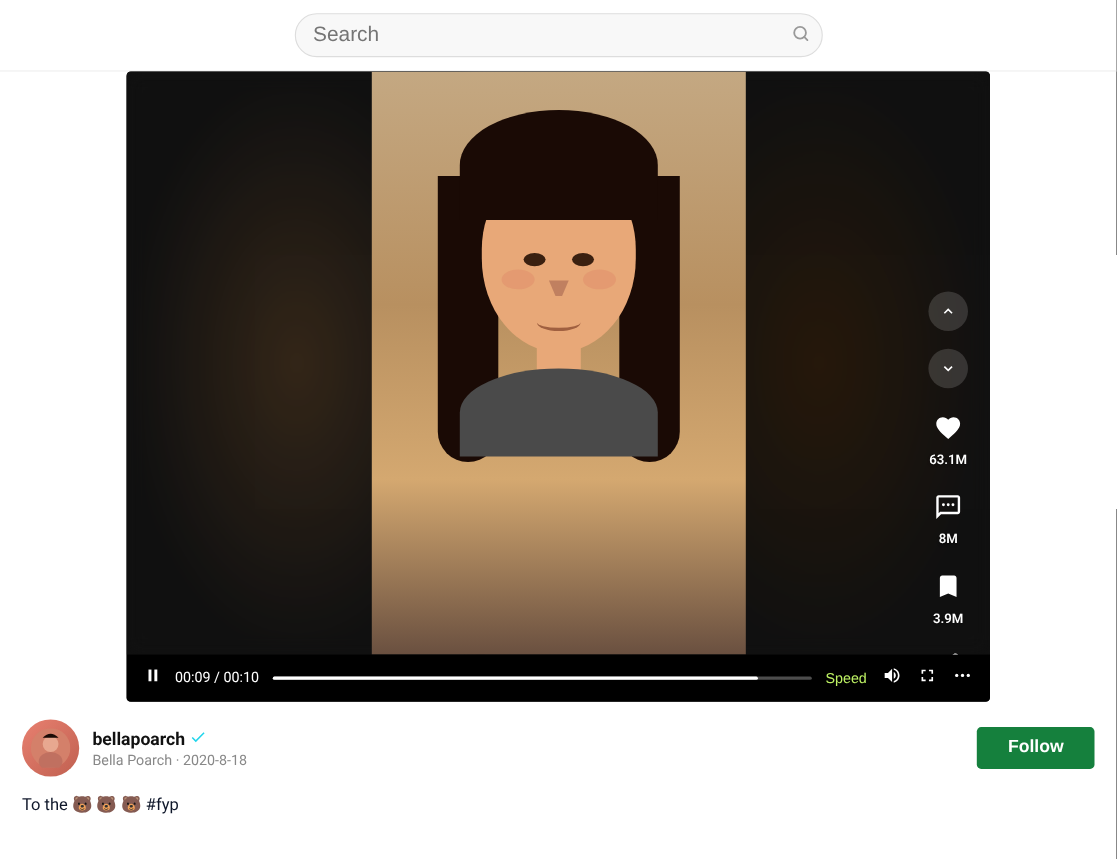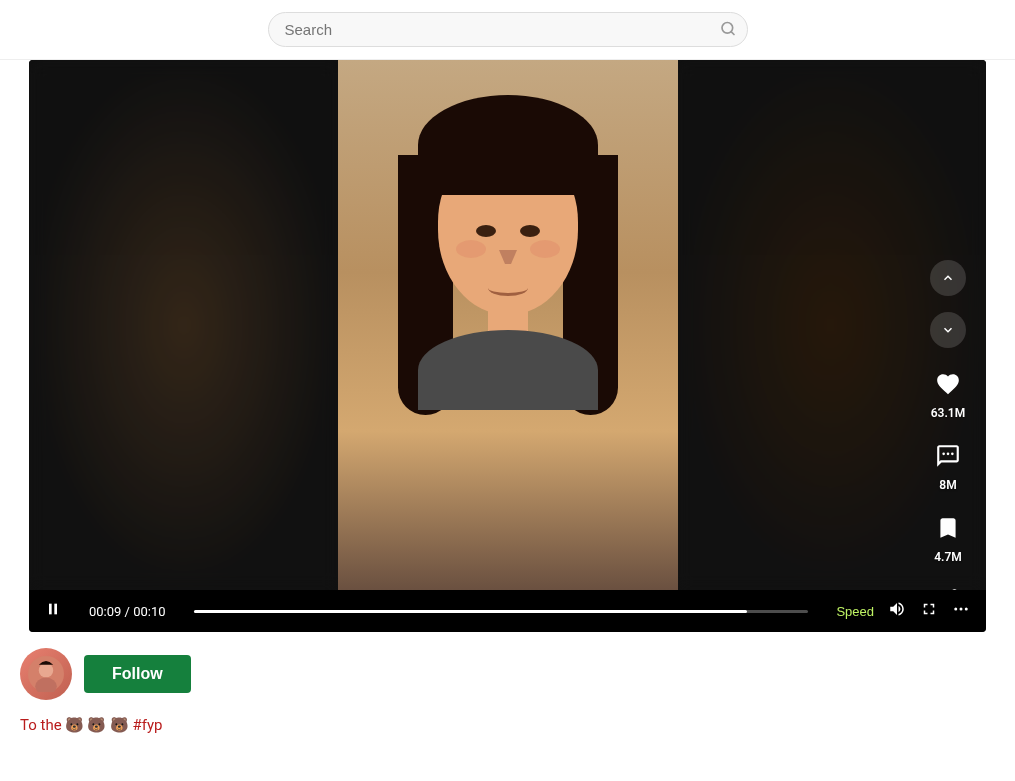--- a/index.html
+++ b/index.html
@@ -21,40 +21,40 @@
     }
     .search-container {
       position: relative;
       width: 480px;
     }
     .search-input {
       width: 100%;
       padding: 8px 40px 8px 16px;
       border: 1px solid #ddd;
       border-radius: 20px;
-      font-size: 15px;
+      font-size: 19px;
       color: #a21caf;
       background: #f8f8f8;
       outline: none;
     }
     .search-icon-btn {
       position: absolute;
       right: 12px;
       top: 50%;
       transform: translateY(-50%);
       background: none;
       border: none;
       cursor: pointer;
       color: #999;
     }
 
     
     .video-wrapper {
       position: relative;
-      width: 957px;
+      width: 785px;
       margin: 0 auto;
       background: #000;
       border-radius: 4px;
       overflow: hidden;
     }
 
     .video-area {
       position: relative;
       width: 100%;
       height: 530px;
@@ -290,21 +290,21 @@
       font-weight: 600;
       text-shadow: 0 1px 2px rgba(0,0,0,0.5);
     }
 
     
     .video-controls {
       background: rgba(0,0,0,0.75);
       padding: 10px 16px;
       display: flex;
       align-items: center;
-      gap: 28px;
+      gap: 12px;
       color: #fff;
     }
     .play-btn {
       background: none;
       border: none;
       color: #fff;
       font-size: 16px;
       cursor: pointer;
       padding: 0;
     }
@@ -397,21 +397,21 @@
       padding: 10px 28px;
       font-size: 16px;
       font-weight: 600;
       cursor: pointer;
     }
 
     
     .caption {
       padding: 0 20px 16px;
       font-size: 15px;
-      color: #b91c1c;
+      color: #0f172a;
     }
 
     
     .controls-middle {
       display: flex;
       align-items: center;
       flex: 1;
       gap: 10px;
     }
   </style>
@@ -491,21 +491,21 @@
         </button>
         <span class="action-count">8M</span>
       </div>
 
       <div class="action-item">
         <button class="action-icon-btn">
           <svg width="26" height="26" viewBox="0 0 24 24" fill="#fff" stroke="none">
             <path d="M17 3H7c-1.1 0-1.99.9-1.99 2L5 21l7-3 7 3V5c0-1.1-.9-2-2-2z"></path>
           </svg>
         </button>
-        <span class="action-count">4.7M</span>
+        <span class="action-count">3.9M</span>
       </div>
 
       <div class="action-item">
         <button class="action-icon-btn">
           <svg width="26" height="26" viewBox="0 0 24 24" fill="#fff" stroke="none">
             <path d="M18 16.08c-.76 0-1.44.3-1.96.77L8.91 12.7c.05-.23.09-.46.09-.7s-.04-.47-.09-.7l7.05-4.11c.54.5 1.25.81 2.04.81 1.66 0 3-1.34 3-3s-1.34-3-3-3-3 1.34-3 3c0 .24.04.47.09.7L8.04 9.81C7.5 9.31 6.79 9 6 9c-1.66 0-3 1.34-3 3s1.34 3 3 3c.79 0 1.5-.31 2.04-.81l7.12 4.16c-.05.21-.08.43-.08.65 0 1.61 1.31 2.92 2.92 2.92s2.92-1.31 2.92-2.92-1.31-2.92-2.92-2.92z"></path>
           </svg>
         </button>
 
       </div>
@@ -565,20 +565,35 @@
 
   <div class="avatar">
     <svg width="36" height="36" viewBox="0 0 50 50">
       <circle cx="25" cy="25" r="25" fill="#d4806a"></circle>
       <circle cx="25" cy="20" r="10" fill="#e8a890"></circle>
       <ellipse cx="25" cy="42" rx="15" ry="12" fill="#c07060"></ellipse>
       <path d="M15 12 Q25 2 35 12" fill="#1a0a05"></path>
     </svg>
   </div>
 
+  <div class="author-info">
+    <div class="author-name-row">
+      <span class="author-name">bellapoarch</span>
+      <span class="verified-icon">
+        <svg width="16" height="16" viewBox="0 0 24 24" fill="#20d5ec">
+          <path d="M9 16.17L4.83 12l-1.42 1.41L9 19 21 7l-1.41-1.41z"></path>
+        </svg>
+      </span>
+    </div>
+    <div class="author-meta">
+      <span>Bella Poarch</span>
+      <span> · </span>
+      <span>2020-8-18</span>
+    </div>
+  </div>
 
   <button class="follow-btn">Follow</button>
 
 </div>
 
 <div class="caption">
   <span>To the 🐻 🐻 🐻 #fyp</span>
 </div>
 
 </body></html>

